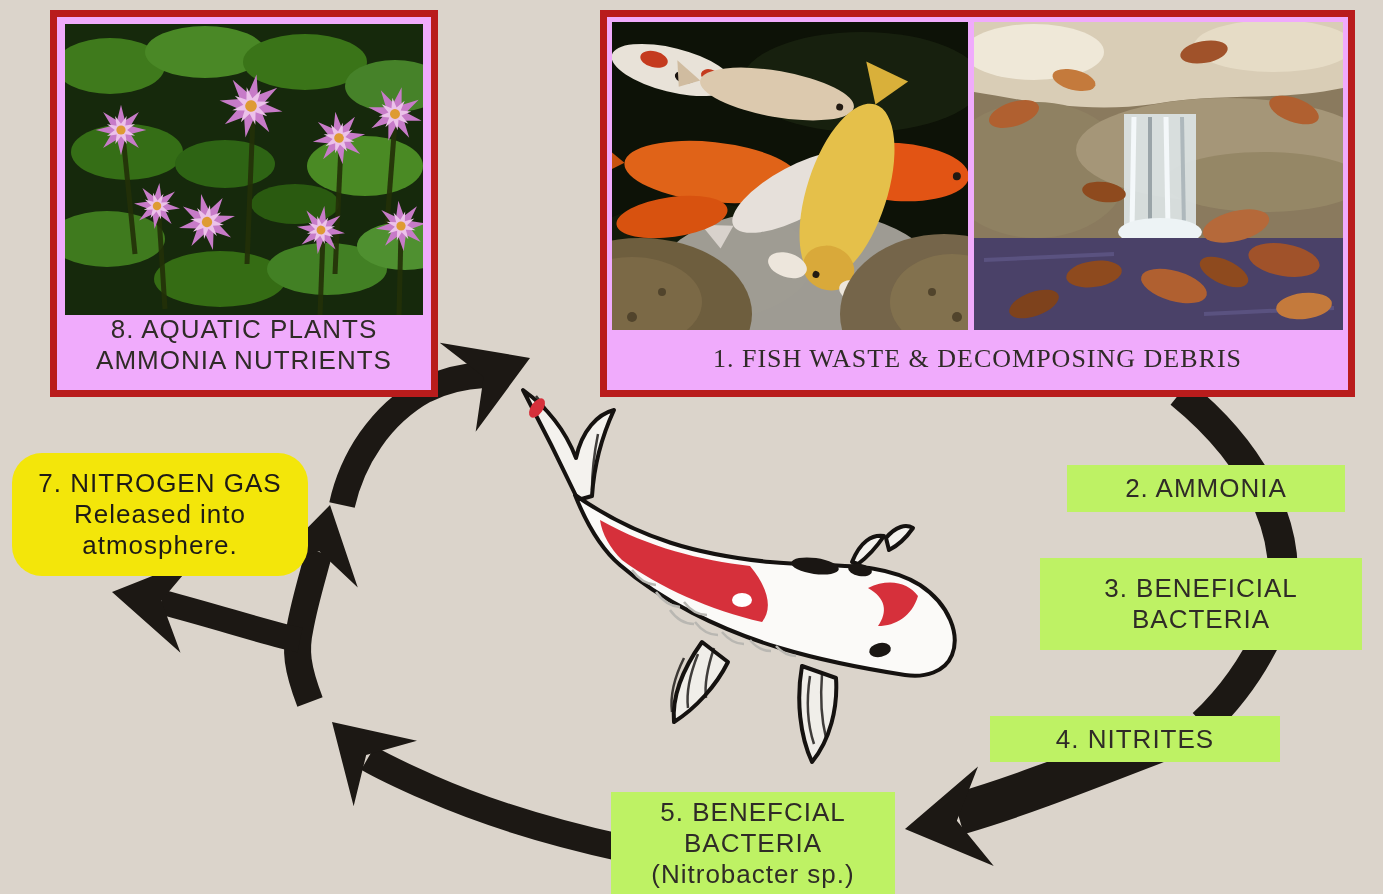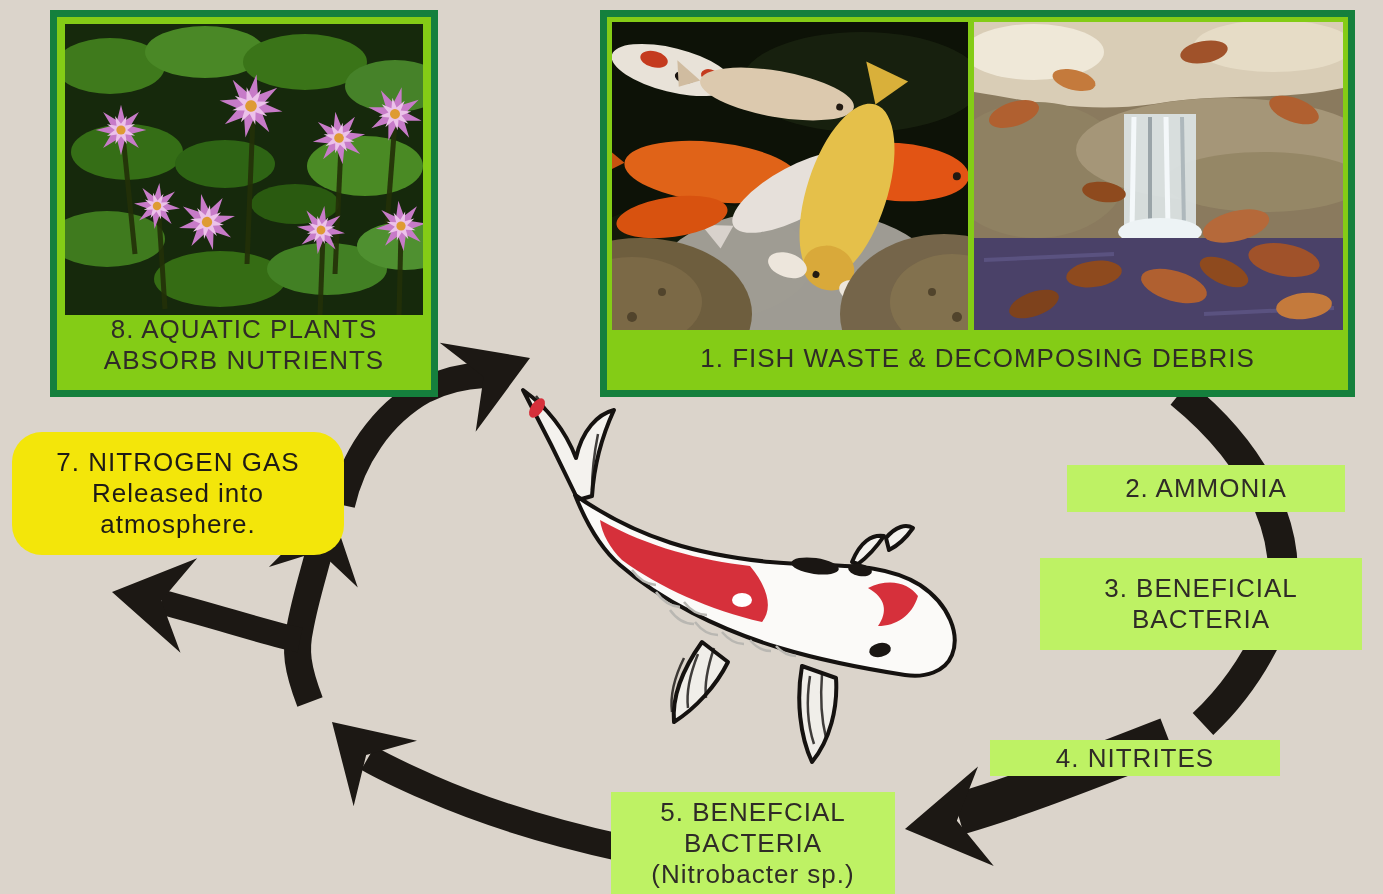--- a/index.html
+++ b/index.html
@@ -6,47 +6,47 @@
   .canvas{
     position:relative;width:1383px;height:894px;background:#DBD4CB;
     font-family:"Liberation Sans", sans-serif;overflow:hidden;
   }
   svg{display:block;}
   .arrows{position:absolute;left:0;top:0;z-index:1;}
   .koi{position:absolute;left:470px;top:370px;z-index:4;}
 
   
   .framed{
-    position:absolute;background:#84cc16;border:7px solid #15803d;
+    position:absolute;background:#f0abfc;border:7px solid #b91c1c;
     box-sizing:border-box;z-index:3;
   }
   .box8{left:50px;top:10px;width:388px;height:387px;}
-  .box1{left:600px;top:10px;width:755px;height:387px;}
+  .box1{left:600px;top:10px;width:755px;height:387px;font-family:Liberation Serif, serif;}
   .photo{position:absolute;}
   .caption{
     position:absolute;left:0;right:0;text-align:center;color:#2F2B27;
     font-size:26px;letter-spacing:1px;line-height:31px;
   }
   .box8 .caption{bottom:14px;}
   .box1 .caption{bottom:16px;}
 
   
   .label{
     position:absolute;background:#bef264;color:#2F2B27;z-index:3;
     display:flex;flex-direction:column;align-items:center;justify-content:center;
     text-align:center;font-size:26px;letter-spacing:1px;line-height:31px;
     box-sizing:border-box;
   }
   .box2{left:1067px;top:465px;width:278px;height:47px;}
   .box3{left:1040px;top:558px;width:322px;height:92px;}
-  .box4{left:990px;top:716px;width:290px;height:36px;margin-top:24px;}
+  .box4{left:990px;top:716px;width:290px;height:46px;}
   .box5{left:611px;top:792px;width:284px;height:102px;}
   .box6{left:328px;top:802px;width:211px;height:50px;}
   .box7{
-    left:12px;top:432px;width:332px;height:123px;border-radius:30px;
+    left:12px;top:453px;width:296px;height:123px;border-radius:30px;
     background:#F3E60A;color:#1E1B16;z-index:3;
   }
 </style>
 </head>
 <body>
 
 <div class="canvas">
 
   <svg class="arrows" width="1383" height="894" viewBox="0 0 1383 894" aria-hidden="true">
     <defs>
@@ -108,21 +108,21 @@
         <use href="#lotus" transform="translate(274,114) scale(1.2) rotate(-8)"></use>
         <use href="#lotus" transform="translate(330,90) scale(1.25) rotate(14)"></use>
         <use href="#lotus" transform="translate(92,182) scale(1.05) rotate(6)"></use>
         <use href="#lotus" transform="translate(142,198) scale(1.3) rotate(-12)"></use>
         <use href="#lotus" transform="translate(256,206) scale(1.1) rotate(8)"></use>
         <use href="#lotus" transform="translate(336,202) scale(1.15) rotate(-6)"></use>
       </g>
     </svg>
     <div class="caption">
       <div>8. AQUATIC PLANTS</div>
-      <div>ABSORB NUTRIENTS</div>
+      <div>AMMONIA NUTRIENTS</div>
     </div>
   </div>
 
   <div class="framed box1">
     <svg class="photo" style="left:5px;top:5px;" width="356" height="308" viewBox="0 0 356 308">
       <rect width="356" height="308" fill="#0D1207"></rect>
       <ellipse cx="250" cy="60" rx="120" ry="50" fill="#1A2410" opacity="0.8"></ellipse>
       <ellipse cx="80" cy="240" rx="120" ry="60" fill="#151D0B" opacity="0.8"></ellipse>
       <ellipse cx="185" cy="255" rx="140" ry="68" fill="#B9B4AC" opacity="0.85"></ellipse>
       <g>

